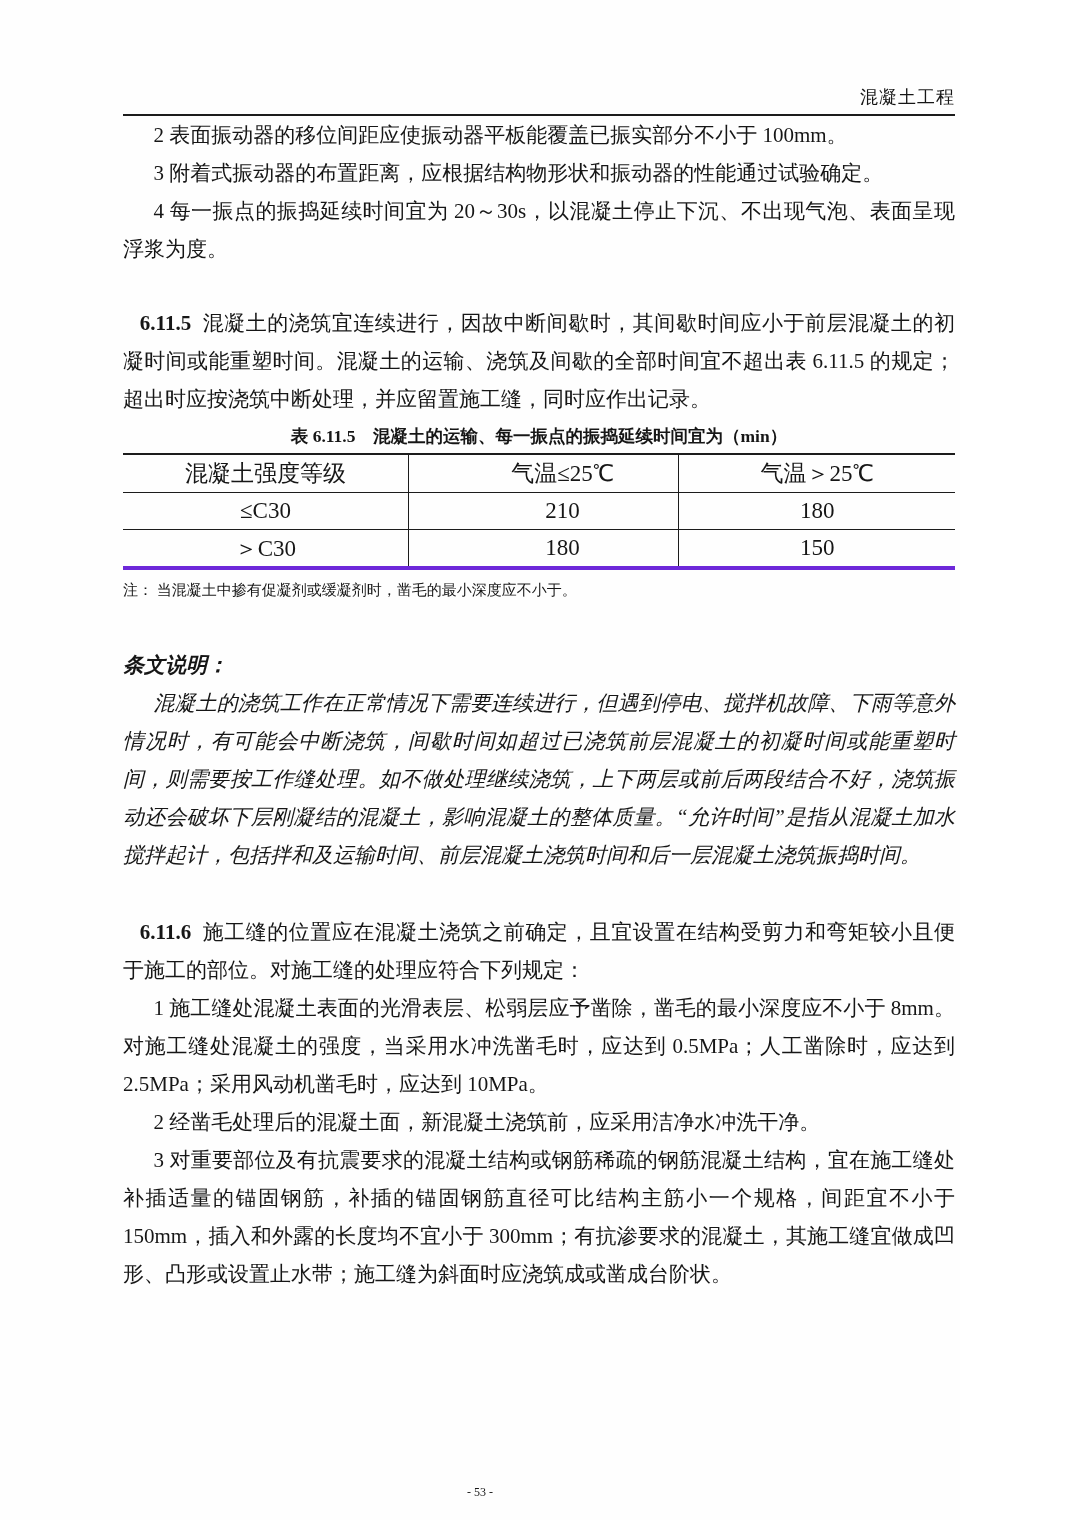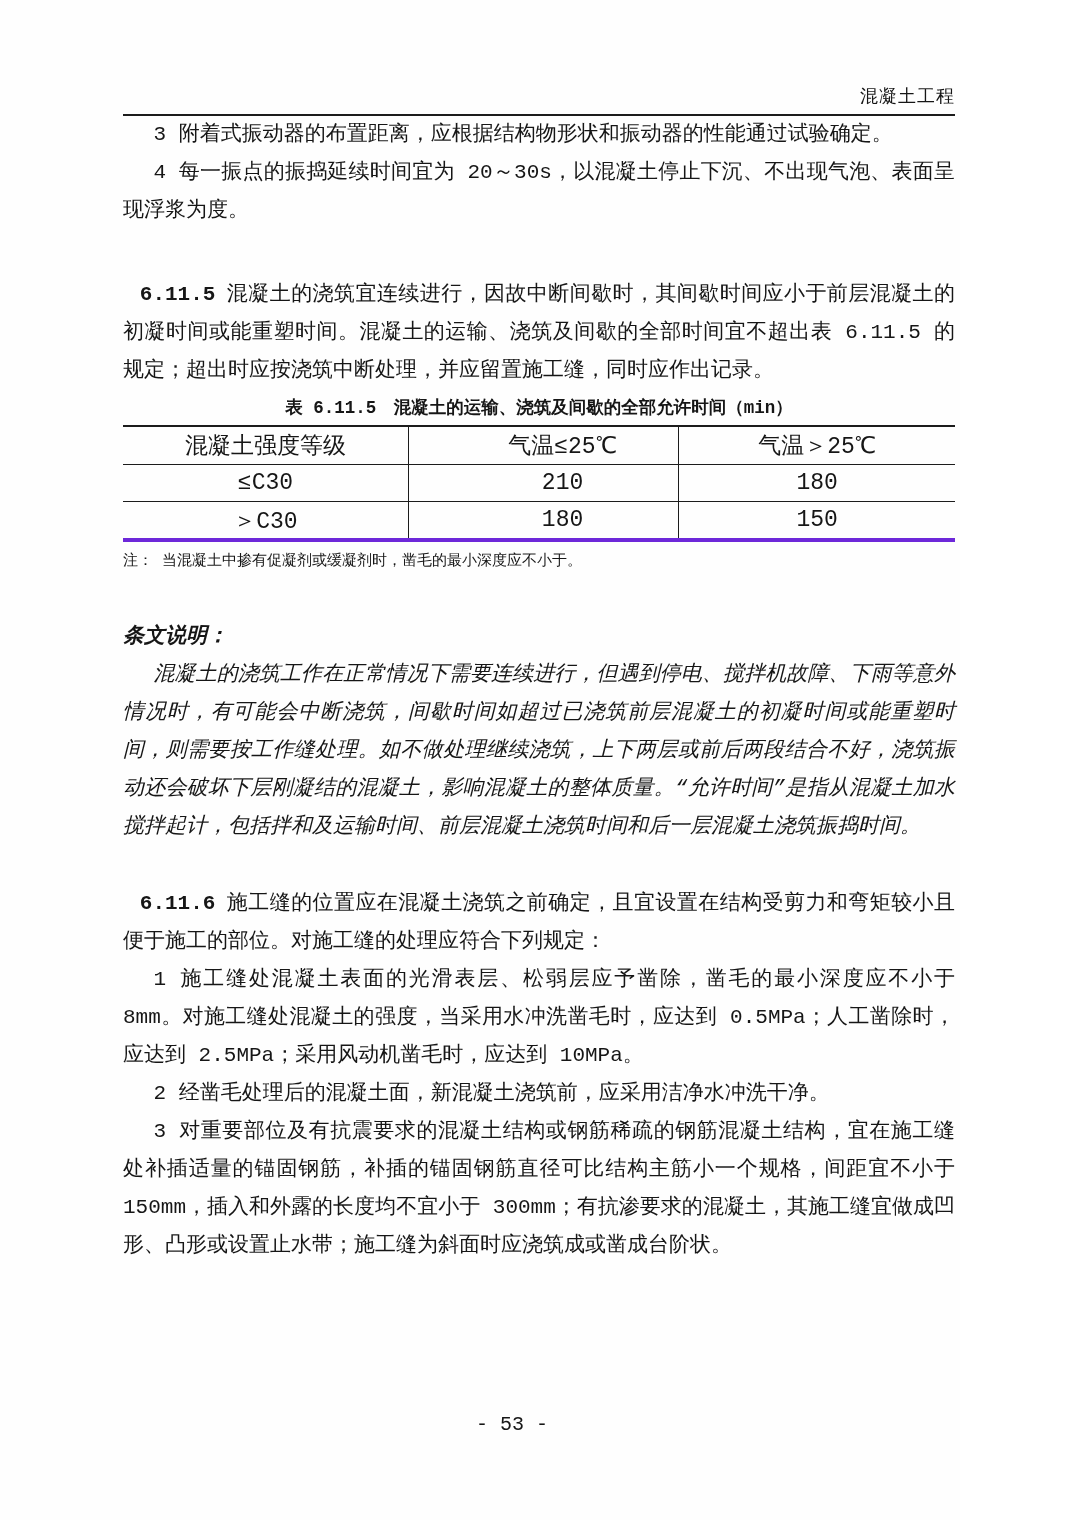--- a/index.html
+++ b/index.html
@@ -2,21 +2,21 @@
 <html><head>
 <meta charset="utf-8">
 <style>
   html, body { margin: 0; padding: 0; background: #ffffff; }
   .page {
     position: relative;
     width: 960px;
     height: 1520px;
     background: #fefefe;
     color: #161616;
-    font-family: Liberation Mono, monospace;
+    font-family: Liberation Serif, serif;
     overflow: hidden;
   }
   .running-head {
     margin-left: 123px;
     width: 832px;
     padding-top: 85px;
     padding-bottom: 5px;
     border-bottom: 2.5px solid #1c1c1c;
     text-align: right;
     font-size: 18px;
@@ -29,21 +29,21 @@
   }
   .bt {
     margin: 0;
     font-size: 21px;
     line-height: 38px;
     text-align: justify;
   }
   .cont { margin-top: 25px; text-indent: 0; }
   .item { text-indent: 1.45em; }
   .clause { text-indent: 0.8em; }
-  .clause-6115 { margin-top: 46px; }
+  .clause-6115 { margin-top: 36px; }
   .clause-6116 { margin-top: 39px; }
   .clause-num { font-weight: bold; margin-right: 11px; }
   .caption {
     margin: 4px 0 0 0;
     text-align: center;
     font-weight: bold;
     font-size: 17.5px;
     line-height: 28px;
   }
   .allow-table {
@@ -79,48 +79,48 @@
     font-weight: bold;
     font-style: italic;
   }
   .commentary-text {
     font-style: italic;
     text-indent: 1.45em;
   }
   .page-number {
     position: absolute;
     left: 0;
-    top: 1413px;
+    top: 1480px;
     width: 100%;
     text-align: center;
-    font-size: 20px;
+    font-size: 12px;
     line-height: 24px;
-    margin-left: 32px;
   }
 </style>
 </head>
 <body>
 
 <div class="page">
 
   <header class="running-head">
     <span>混凝土工程</span>
   </header>
 
   <main class="body-col">
 
 
+    <p class="bt item">2 表面振动器的移位间距应使振动器平板能覆盖已振实部分不小于 100mm。</p>
     <p class="bt item">3 附着式振动器的布置距离，应根据结构物形状和振动器的性能通过试验确定。</p>
     <p class="bt item">4 每一振点的振捣延续时间宜为 20～30s，以混凝土停止下沉、不出现气泡、表面呈现浮浆为度。</p>
 
     <p class="bt clause clause-6115">
       <span class="clause-num">6.11.5</span><span>混凝土的浇筑宜连续进行，因故中断间歇时，其间歇时间应小于前层混凝土的初凝时间或能重塑时间。混凝土的运输、浇筑及间歇的全部时间宜不超出表 6.11.5 的规定；超出时应按浇筑中断处理，并应留置施工缝，同时应作出记录。</span>
     </p>
 
-    <p class="caption">表 6.11.5　混凝土的运输、浇筑及间歇的全部允许时间（min）</p>
+    <p class="caption">表 6.11.5　混凝土的运输、每一振点的振捣延续时间宜为（min）</p>
 
     <table class="allow-table">
       <colgroup>
         <col style="width:34.3%">
         <col style="width:32.5%">
         <col style="width:33.2%">
       </colgroup>
       <thead>
         <tr>
           <th>混凝土强度等级</th>

